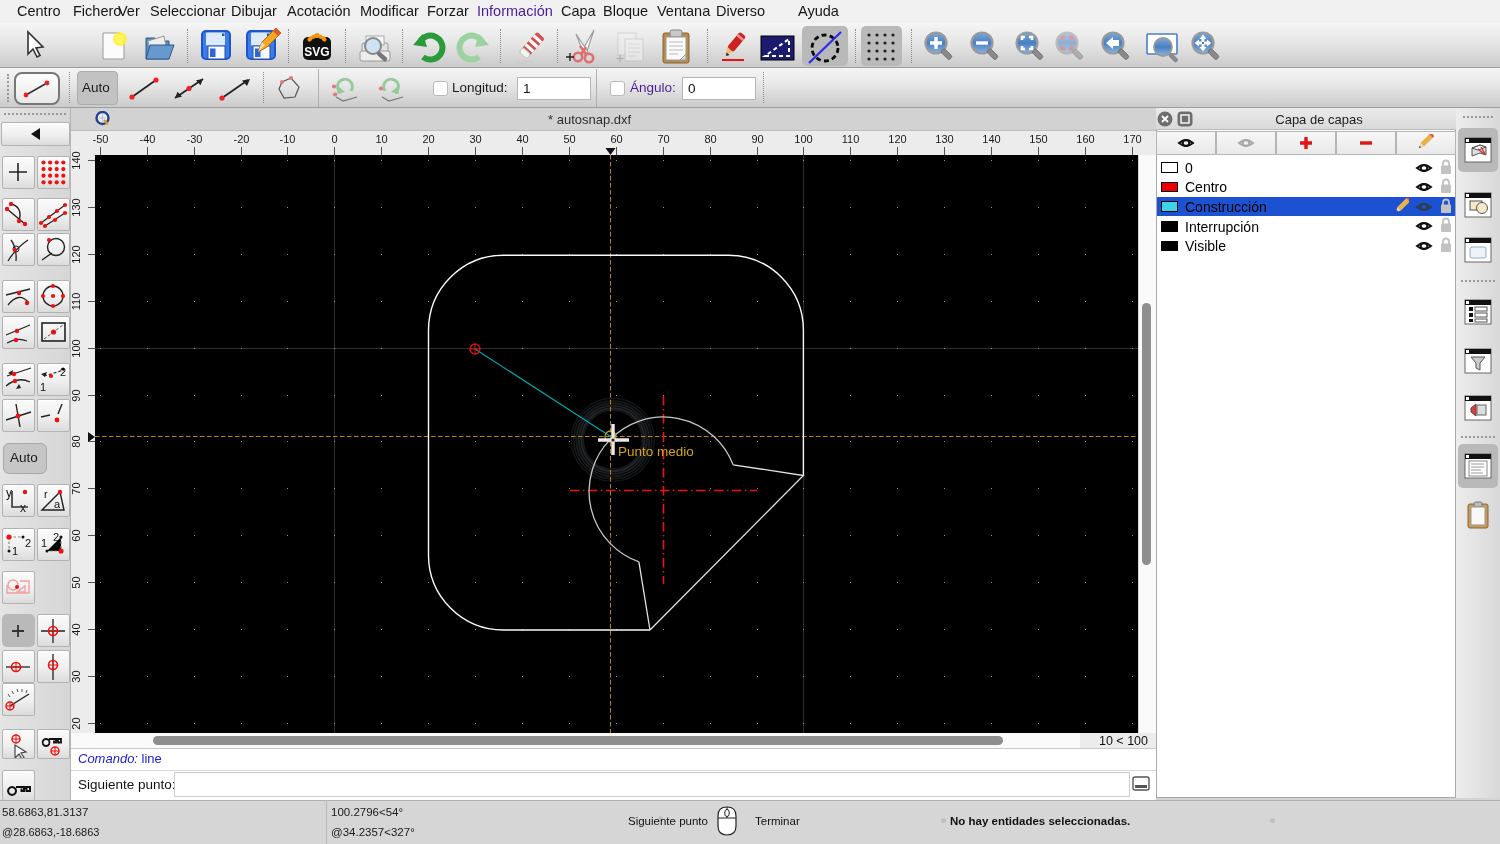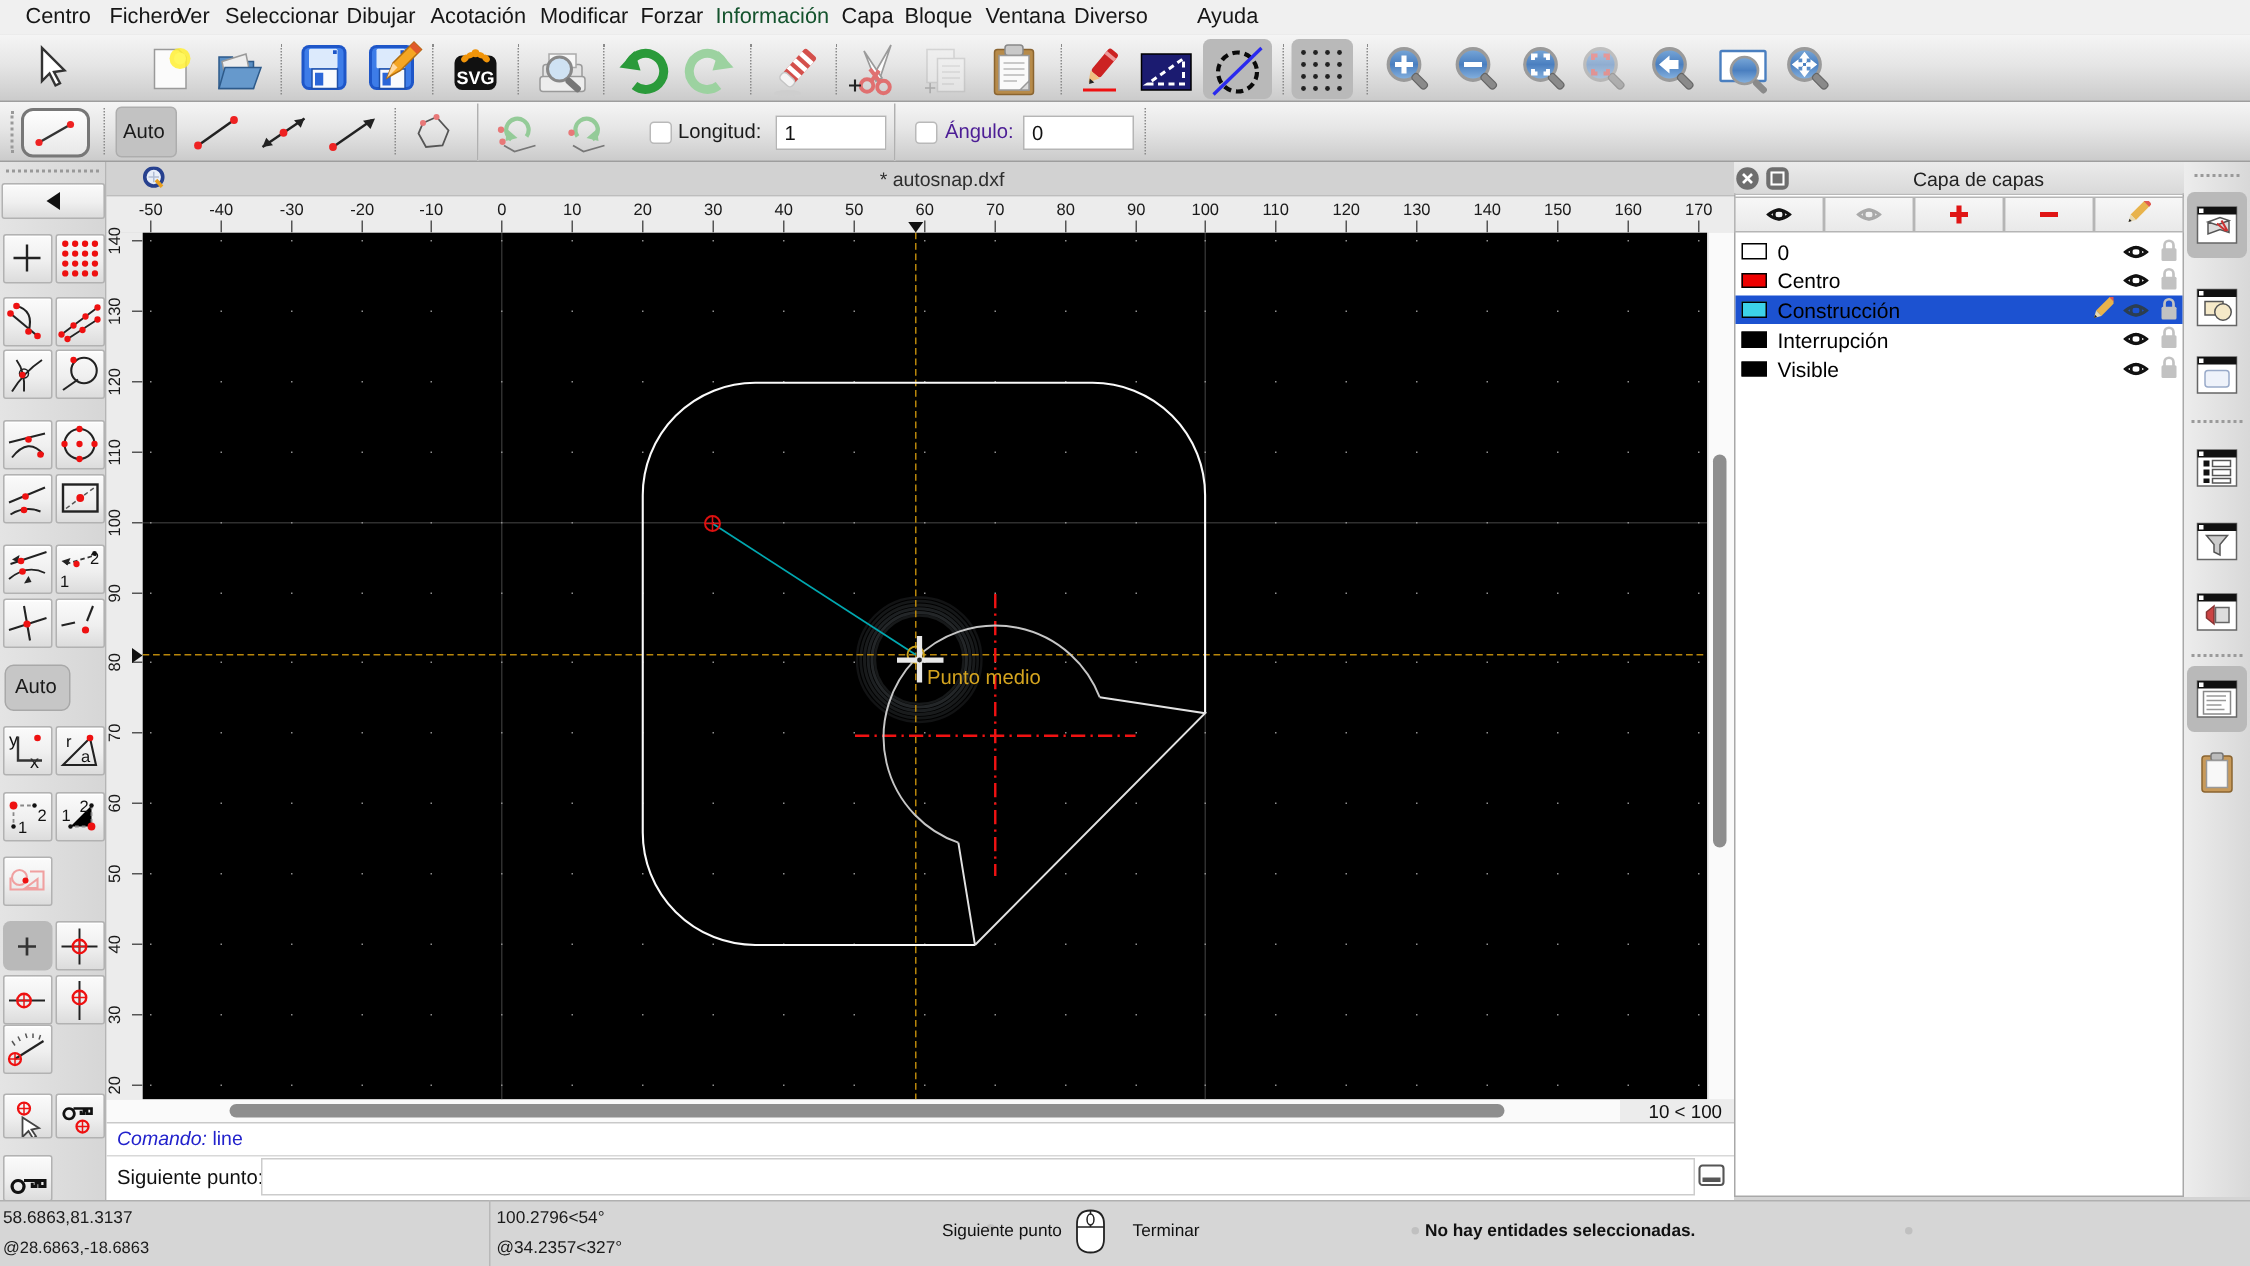--- a/index.html
+++ b/index.html
@@ -12,21 +12,21 @@
 
 <div class="abs" style="left:0;top:0;width:1500px;height:23px;background:#f0f0f0"></div>
 <div class="abs" style="left:17px;top:3px;font-size:14.5px;color:#161616">Centro</div>
 <div class="abs" style="left:73px;top:3px;font-size:14.5px;color:#161616">Fichero</div>
 <div class="abs" style="left:118px;top:3px;font-size:14.5px;color:#161616">Ver</div>
 <div class="abs" style="left:150px;top:3px;font-size:14.5px;color:#161616">Seleccionar</div>
 <div class="abs" style="left:231px;top:3px;font-size:14.5px;color:#161616">Dibujar</div>
 <div class="abs" style="left:287px;top:3px;font-size:14.5px;color:#161616">Acotación</div>
 <div class="abs" style="left:360px;top:3px;font-size:14.5px;color:#161616">Modificar</div>
 <div class="abs" style="left:427px;top:3px;font-size:14.5px;color:#161616">Forzar</div>
-<div class="abs" style="left:477px;top:3px;font-size:14.5px;color:#14532d">Información</div>
+<div class="abs" style="left:477px;top:3px;font-size:14.5px;color:#4c1d95">Información</div>
 <div class="abs" style="left:561px;top:3px;font-size:14.5px;color:#161616">Capa</div>
 <div class="abs" style="left:603px;top:3px;font-size:14.5px;color:#161616">Bloque</div>
 <div class="abs" style="left:657px;top:3px;font-size:14.5px;color:#161616">Ventana</div>
 <div class="abs" style="left:716px;top:3px;font-size:14.5px;color:#161616">Diverso</div>
 <div class="abs" style="left:798px;top:3px;font-size:14.5px;color:#161616">Ayuda</div>
 <div class="abs tb" style="left:0;top:23px;width:1500px;height:45px"></div>
 <div class="abs vsep" style="left:187px;top:29px"></div>
 <div class="abs vsep" style="left:288px;top:29px"></div>
 <div class="abs vsep" style="left:345px;top:29px"></div>
 <div class="abs vsep" style="left:402px;top:29px"></div>
@@ -529,21 +529,21 @@
 <svg class="abs" style="left:38px;top:730px" width="31" height="28">
     <path d="M8 9 a3.5 3.5 0 1 0 0.1 0z M11 9 h12 v3.5 h-3 v-2 h-2 v2 h-2 v-2" fill="none" stroke="#111" stroke-width="1.8"></path>
     <circle cx="17" cy="21" r="4" fill="none" stroke="#ee1111" stroke-width="1.5"></circle>
     <path d="M17 17 v8 M13 21 h8" stroke="#ee1111" stroke-width="1"></path>
   </svg>
 <div class="abs btn3d" style="left:2px;top:770px;width:33px;height:31px"></div>
 <svg class="abs" style="left:3px;top:771px" width="31" height="29">
     <path d="M9 16 a4 4 0 1 0 0.1 0z M13 16 h14 v4 h-3.5 v-2.5 h-2.5 v2.5 h-2.5 v-2.5" fill="none" stroke="#111" stroke-width="2"></path>
   </svg>
 <div class="abs" style="left:71px;top:108px;width:1085px;height:23px;background:#d2d2d2;border-bottom:1px solid #bdbdbd"></div>
-<div class="abs" style="left:548px;top:112px;width:160px;font-size:13px;color:#2e2e2e;text-align:center">* autosnap.dxf</div>
+<div class="abs" style="left:548px;top:112px;width:160px;font-size:13px;color:#2e2e2e;">* autosnap.dxf</div>
 <svg class="abs" style="left:95px;top:111px" width="15" height="15">
     <circle cx="7.5" cy="7" r="6" fill="#e8eef8" stroke="#27418f" stroke-width="2.4"></circle>
     <path d="M9 9 l4 4.5" stroke="#e8a020" stroke-width="2.4"></path>
     <path d="M4 7 h7 M7.5 3.5 v7" stroke="#b0bdd4" stroke-width="1"></path>
   </svg>
 <div class="abs" style="left:71px;top:131px;width:1085px;height:24px;background:#ececec"></div>
 <div class="abs" style="left:71px;top:155px;width:24px;height:578px;background:#ececec"></div>
 <svg class="abs" style="left:71px;top:131px" width="1085" height="24">
     <line x1="29.5" y1="16" x2="29.5" y2="24" stroke="#555" stroke-width="1"></line>
     <text x="29.5" y="12" font-size="11" fill="#1a1a1a" text-anchor="middle">-50</text>

